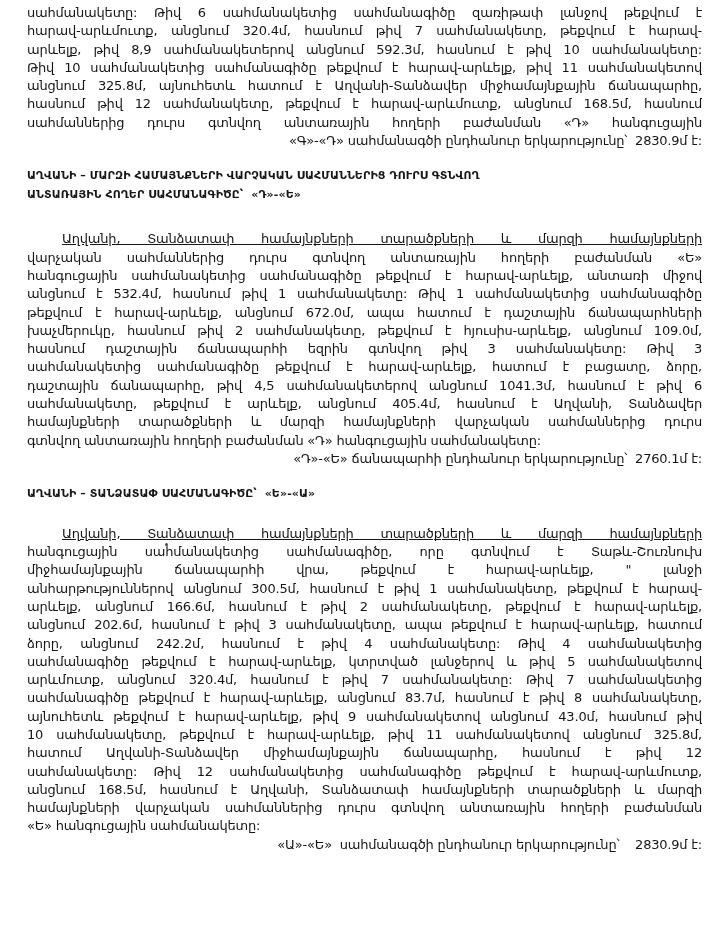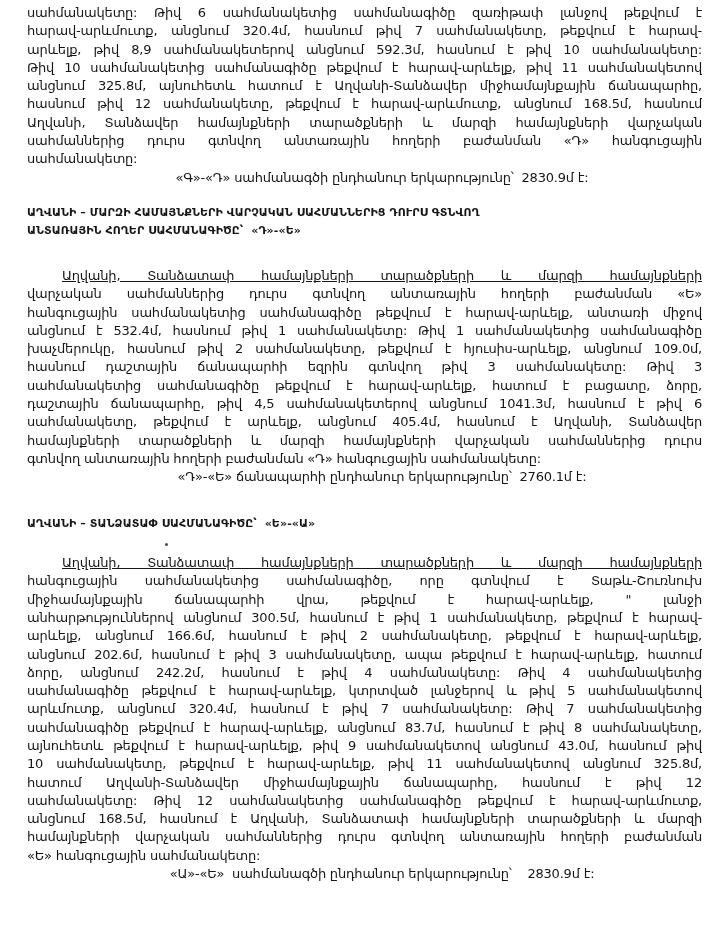--- a/index.html
+++ b/index.html
@@ -21,35 +21,35 @@
     line-height: 18.3px;
     height: 18.3px;
     letter-spacing: -0.2px;
     white-space: normal;
     overflow: hidden;
   }
   .j { text-align: justify; text-align-last: justify; }
   .first { text-indent: 35px; text-decoration: underline; }
   .lenline {
     text-indent: 35px;
-    text-align: center;
+    text-align: right;
     white-space: pre-wrap;
   }
   .heading .ln {
     font-weight: bold;
     text-align: left;
     font-size: 11px;
     line-height: 18.5px;
     height: 18.5px;
     letter-spacing: 0.1px;
     white-space: pre-wrap;
   }
   .heading-a { margin-top: 17px; }
   .para-2 { margin-top: 26px; }
-  .heading-b { margin-top: 28px; }
+  .heading-b { margin-top: 17px; }
   .para-3 { margin-top: 21px; }
   .stray-dot {
     position: absolute;
     left: 165px; top: 543px;
     width: 3px; height: 3px;
     background: #4a4a4a;
     border-radius: 50%;
   }
 </style>
 </head>
@@ -57,36 +57,35 @@
 
 <div class="page">
 
   <div class="para para-1">
     <div class="ln j">սահմանակետը: Թիվ 6 սահմանակետից սահմանագիծը զառիթափ լանջով թեքվում է</div>
     <div class="ln j">հարավ-արևմուտք, անցնում 320.4մ, հասնում թիվ 7 սահմանակետը, թեքվում է հարավ-</div>
     <div class="ln j">արևելք, թիվ 8,9 սահմանակետերով անցնում 592.3մ, հասնում է թիվ 10 սահմանակետը:</div>
     <div class="ln j">Թիվ 10 սահմանակետից սահմանագիծը թեքվում է հարավ-արևելք, թիվ 11 սահմանակետով</div>
     <div class="ln j">անցնում 325.8մ, այնուհետև հատում է Աղվանի-Տանձավեր միջհամայնքային ճանապարհը,</div>
     <div class="ln j">հասնում թիվ 12 սահմանակետը, թեքվում է հարավ-արևմուտք, անցնում 168.5մ, հասնում</div>
-    <div class="ln j">Աղվանի, Տանձավեր համայնքների տարածքների և մարզի համայնքների վարչական</div>
     <div class="ln j">սահմաններից դուրս գտնվող անտառային հողերի բաժանման «Դ» հանգուցային</div>
-    <div class="ln">սահմանակետը:</div>
     <div class="ln lenline">«Գ»-«Դ» սահմանագծի ընդհանուր երկարությունը՝  2830.9մ է:</div>
   </div>
 
   <div class="heading heading-a">
     <div class="ln">ԱՂՎԱՆԻ – ՄԱՐԶԻ ՀԱՄԱՅՆՔՆԵՐԻ ՎԱՐՉԱԿԱՆ ՍԱՀՄԱՆՆԵՐԻՑ ԴՈՒՐՍ ԳՏՆՎՈՂ</div>
     <div class="ln">ԱՆՏԱՌԱՅԻՆ ՀՈՂԵՐ ՍԱՀՄԱՆԱԳԻԾԸ՝  «Դ»-«Ե»</div>
   </div>
 
   <div class="para para-2">
     <div class="ln j first">Աղվանի, Տանձատափ  համայնքների տարածքների և մարզի համայնքների</div>
     <div class="ln j">վարչական սահմաններից դուրս գտնվող անտառային հողերի բաժանման «Ե»</div>
     <div class="ln j">հանգուցային սահմանակետից սահմանագիծը թեքվում է հարավ-արևելք, անտառի միջով</div>
     <div class="ln j">անցնում է 532.4մ, հասնում թիվ 1 սահմանակետը: Թիվ 1 սահմանակետից սահմանագիծը</div>
+    <div class="ln j">թեքվում է հարավ-արևելք, անցնում 672.0մ, ապա հատում է դաշտային ճանապարհների</div>
     <div class="ln j">խաչմերուկը, հասնում թիվ 2 սահմանակետը, թեքվում է հյուսիս-արևելք, անցնում 109.0մ,</div>
     <div class="ln j">հասնում դաշտային ճանապարհի եզրին գտնվող թիվ 3 սահմանակետը: Թիվ 3</div>
     <div class="ln j">սահմանակետից սահմանագիծը թեքվում է հարավ-արևելք, հատում է բացատը, ձորը,</div>
     <div class="ln j">դաշտային ճանապարհը, թիվ 4,5 սահմանակետերով անցնում 1041.3մ, հասնում է թիվ 6</div>
     <div class="ln j">սահմանակետը, թեքվում է արևելք, անցնում 405.4մ, հասնում է Աղվանի, Տանձավեր</div>
     <div class="ln j">համայնքների տարածքների և մարզի համայնքների վարչական սահմաններից դուրս</div>
     <div class="ln">գտնվող անտառային հողերի բաժանման «Դ» հանգուցային սահմանակետը:</div>
     <div class="ln lenline">«Դ»-«Ե» ճանապարհի ընդհանուր երկարությունը՝  2760.1մ է:</div>
   </div>
 

